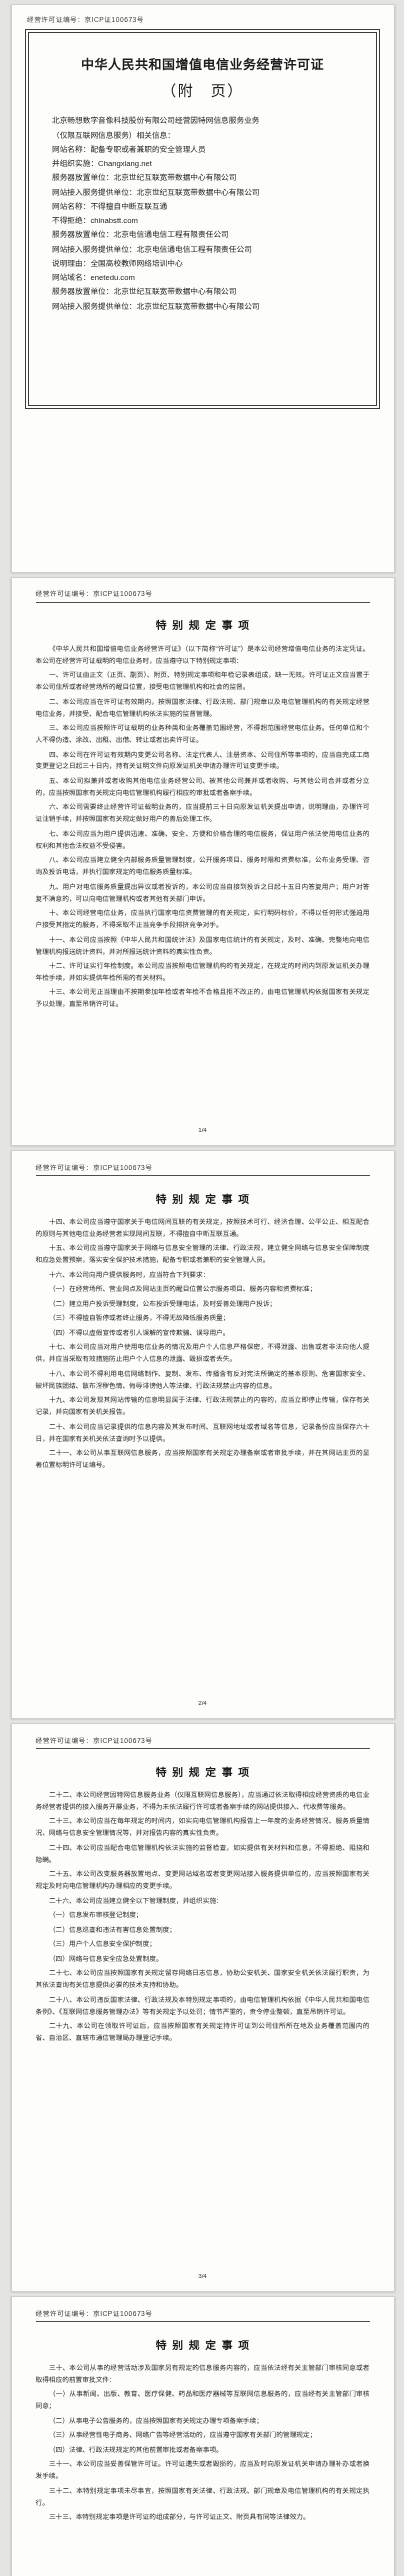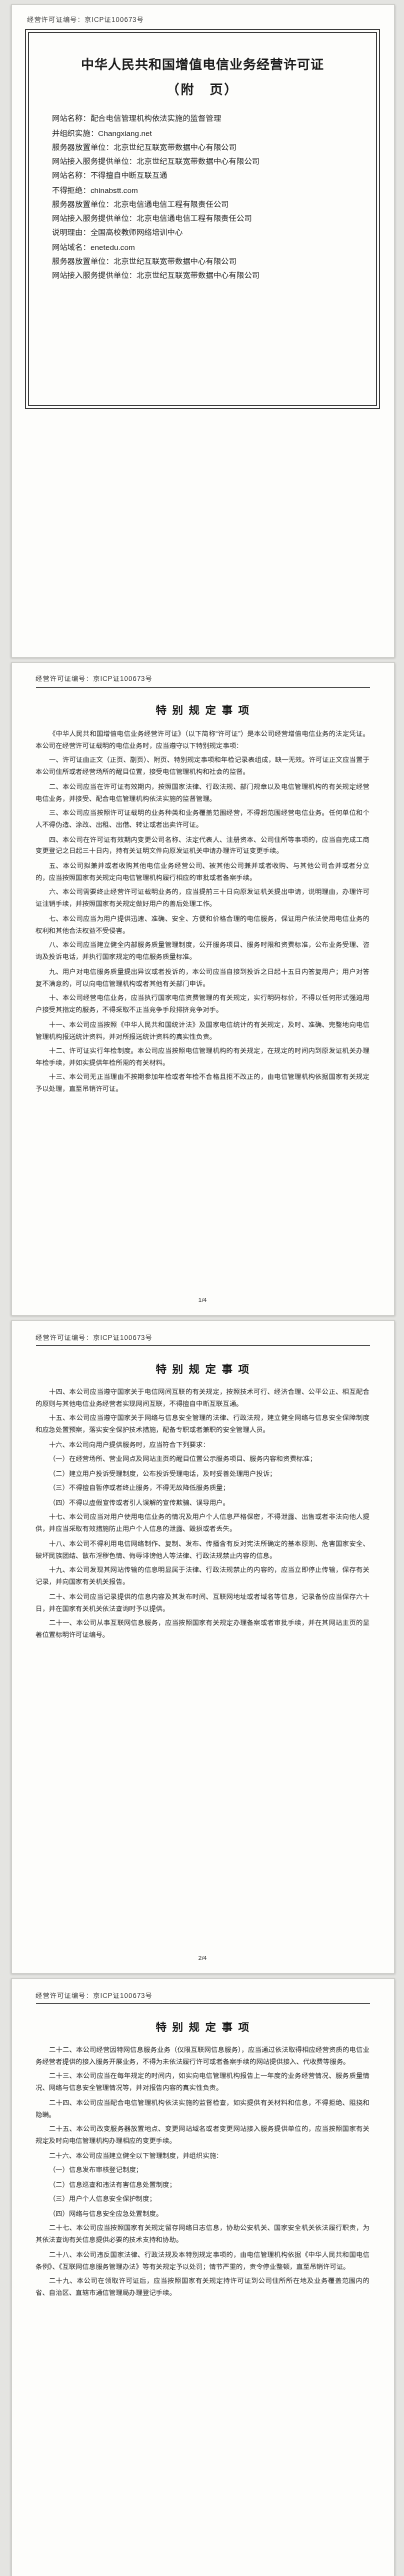--- a/index.html
+++ b/index.html
@@ -10,21 +10,21 @@
     color: #262626;
   }
   .doc {
     width: 405px;
     padding: 4.1px 0 2.1px;
     margin: 0 auto;
   }
   .page {
     position: relative;
     width: 384px;
-    height: 654px;
+    height: 569px;
     margin: 0 auto 4.1px;
     background: #fdfdfb;
     border: 0.5px solid #cfcfcb;
     box-shadow: 0 0.5px 2.1px rgba(0,0,0,.22);
     overflow: hidden;
     box-sizing: border-box;
   }
   .page-header {
     position: absolute;
     top: 9.3px;
@@ -57,22 +57,22 @@
     text-align: center;
     font-family: "Liberation Serif", serif;
     font-weight: bold;
     font-size: 13px;
     letter-spacing: 0.5px;
     margin: 5.2px 0 0;
     color: #1d1d1d;
   }
   .cert-subtitle {
     text-align: center;
-    font-size: 13px;
-    font-weight: bold;
+    font-size: 15px;
+    font-weight: normal;
     letter-spacing: 1.5px;
     margin: 6.2px 0 0;
     color: #1d1d1d;
   }
   .cert-body {
     margin-top: 14.4px;
     font-size: 7.7px;
     line-height: 1.85;
     max-width: 27em;
     color: #222;
@@ -127,22 +127,23 @@
 
   <section class="page">
     <div class="page-header">
       <span>经营许可证编号：</span><span class="num">京ICP证100673号</span>
     </div>
     <div class="cert-frame">
       <div class="cert-frame-inner">
         <h1 class="cert-title">中华人民共和国增值电信业务经营许可证</h1>
         <div class="cert-subtitle">（附　页）</div>
         <div class="cert-body">
+          <p>北京畅想数字音像科技股份有限公司经营因特网信息服务业务（仅限互联网信息服务）相关信息：</p>
           <div>
-              <p>网站名称：配合电信管理机构依法实施的监督管理</p>
+              <p>网站名称：配备专职或者兼职的安全管理人员</p>
               <p>并组织实施：Changxiang.net</p>
               <p>服务器放置单位：北京世纪互联宽带数据中心有限公司</p>
               <p>网站接入服务提供单位：北京世纪互联宽带数据中心有限公司</p>
               <p>网站名称：不得擅自中断互联互通</p>
               <p>不得拒绝：chinabstt.com</p>
               <p>服务器放置单位：北京电信通电信工程有限责任公司</p>
               <p>网站接入服务提供单位：北京电信通电信工程有限责任公司</p>
               <p>说明理由：全国高校教师网络培训中心</p>
               <p>网站域名：enetedu.com</p>
               <p>服务器放置单位：北京世纪互联宽带数据中心有限公司</p>

